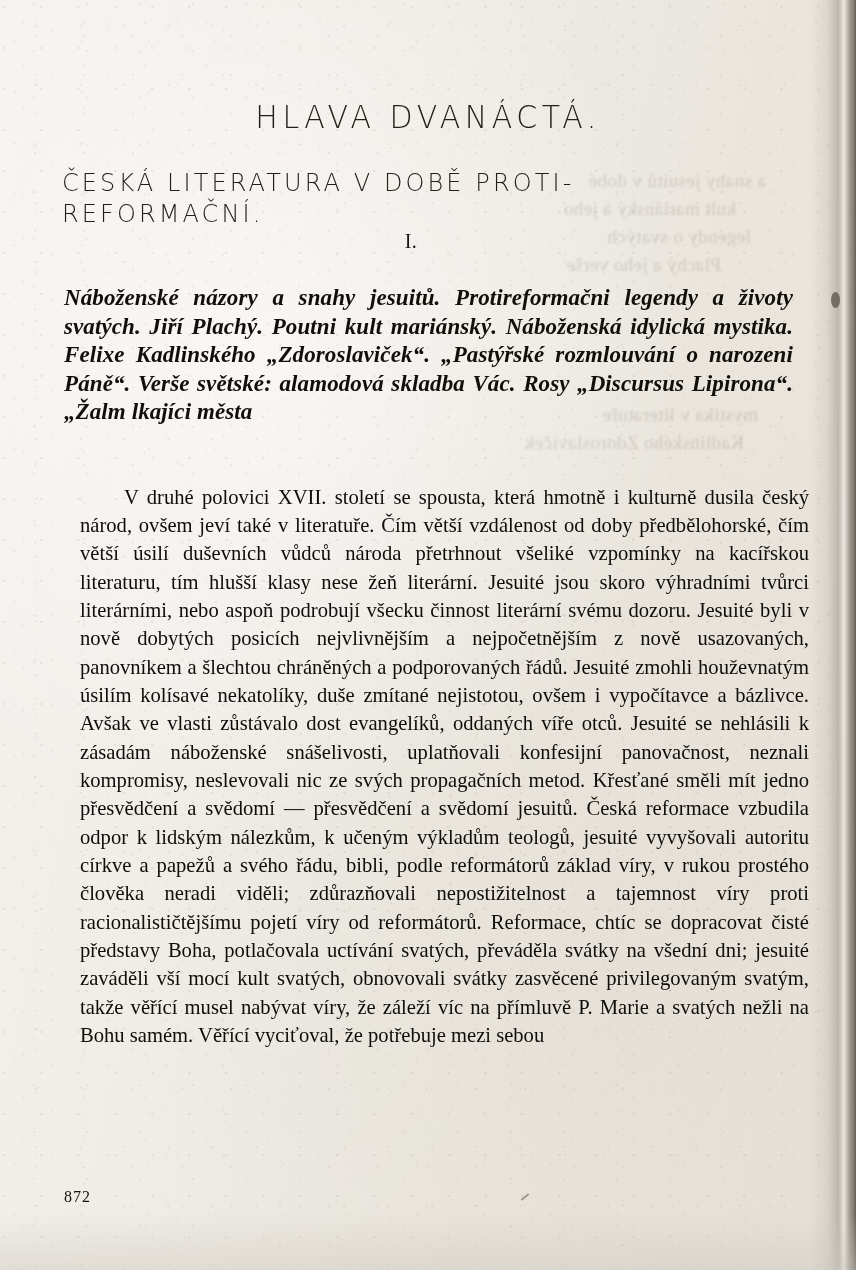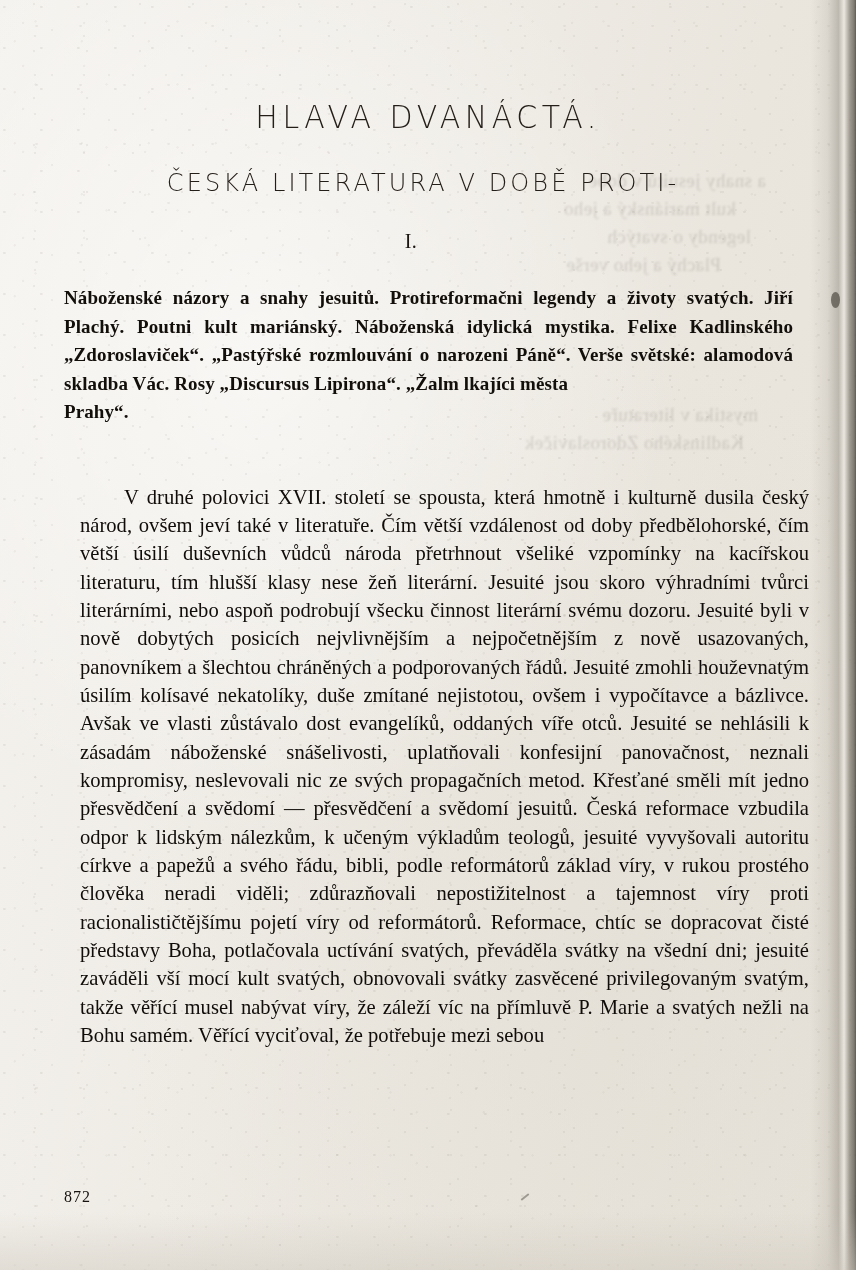--- a/index.html
+++ b/index.html
@@ -126,21 +126,21 @@
     letter-spacing: 4.5px;
     color: #241e18;
     transform: scaleY(1.04);
   }
 
   .chapter-subtitle {
     position: absolute;
     left: 62px;
     right: 72px;
     top: 148px;
-    text-align: center;
+    text-align: left;
     font-family: "DejaVu Sans", "Liberation Sans", sans-serif;
     font-weight: 300;
     font-size: 24px;
     line-height: 31px;
     letter-spacing: 3.1px;
     color: #241e18;
   }
 
   .section-number {
     position: absolute;
@@ -152,22 +152,23 @@
     letter-spacing: .5px;
     color: #1a1510;
   }
 
   
   .summary {
     position: absolute;
     left: 64px;
     top: 284px;
     width: 729px;
+    font-style: italic;
     font-weight: 700;
-    font-size: 19px;
+    font-size: 23px;
     line-height: 28.6px;
     text-align: justify;
     text-align-last: left;
     color: #120e0a;
     letter-spacing: .1px;
   }
   .summary .last-line {
     display: block;
     text-align: center;
   }
@@ -229,27 +230,27 @@
     <div class="bleed-line" style="left:98px;  top:404px;">mystika v literatuře</div>
     <div class="bleed-line" style="left:112px; top:432px;">Kadlinského Zdoroslaviček</div>
   </div>
 
   <div class="content">
 
     <h1 class="chapter-title">HLAVA DVANÁCTÁ.</h1>
 
     <h2 class="chapter-subtitle">
       <span>ČESKÁ LITERATURA V DOBĚ PROTI-</span><br>
+      <span>REFORMAČNÍ.</span>
     </h2>
 
     <div class="section-number">I.</div>
 
     <div class="summary">
       <span>Náboženské názory a snahy jesuitů. Protireformačni legendy a životy svatých. Jiří Plachý. Poutni kult mariánský. Náboženská idylická mystika. Felixe Kadlinského „Zdoroslaviček“. „Pastýřské rozmlouvání o narozeni Páně“. Verše světské: alamodová skladba Vác. Rosy „Discursus Lipirona“. „Žalm lkajíci města</span>
-      <span class="last-line">Prahy“.</span>
     </div>
 
     <p class="body-text">V druhé polovici XVII. století se spousta, která hmotně i kulturně dusila český národ, ovšem jeví také v literatuře. Čím větší vzdálenost od doby předbělohorské, čím větší úsilí duševních vůdců národa přetrhnout všeliké vzpomínky na kacířskou literaturu, tím hlušší klasy nese žeň literární. Jesuité jsou skoro výhradními tvůrci literárními, nebo aspoň podrobují všecku činnost literární svému dozoru. Jesuité byli v nově dobytých posicích nejvlivnějším a nejpočetnějším z nově usazovaných, panovníkem a šlechtou chráněných a podporovaných řádů. Jesuité zmohli houževnatým úsilím kolísavé nekatolíky, duše zmítané nejistotou, ovšem i vypočítavce a bázlivce. Avšak ve vlasti zůstávalo dost evangelíků, oddaných víře otců. Jesuité se nehlásili k zásadám náboženské snášelivosti, uplatňovali konfesijní panovačnost, neznali kompromisy, neslevovali nic ze svých propagačních metod. Křesťané směli mít jedno přesvědčení a svědomí — přesvědčení a svědomí jesuitů. Česká reformace vzbudila odpor k lidským nálezkům, k učeným výkladům teologů, jesuité vyvyšovali autoritu církve a papežů a svého řádu, bibli, podle reformátorů základ víry, v rukou prostého člověka neradi viděli; zdůrazňovali nepostižitelnost a tajemnost víry proti racionalističtějšímu pojetí víry od reformátorů. Reformace, chtíc se dopracovat čisté představy Boha, potlačovala uctívání svatých, převáděla svátky na všední dni; jesuité zaváděli vší mocí kult svatých, obnovovali svátky zasvěcené privilegovaným svatým, takže věřící musel nabývat víry, že záleží víc na přímluvě P. Marie a svatých nežli na Bohu samém. Věřící vyciťoval, že potřebuje mezi sebou</p>
 
     <div class="folio">872</div>
 
   </div>
 
   <div class="stray-mark"></div>
   <div class="page-edge"></div>

